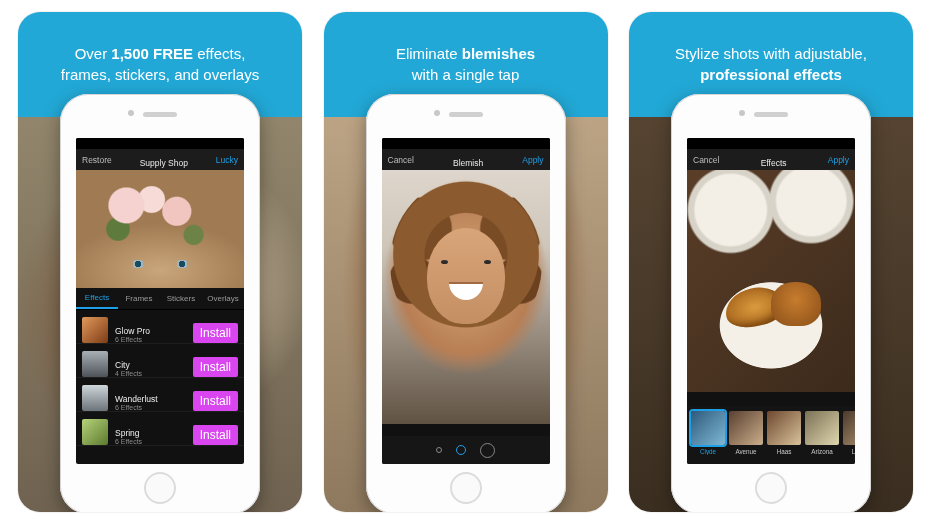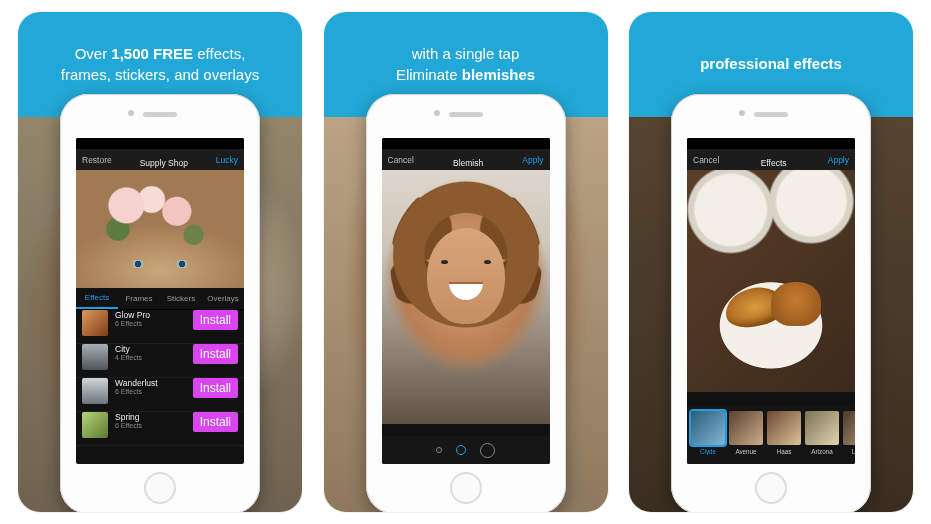--- a/index.html
+++ b/index.html
@@ -97,21 +97,21 @@
   .eyes { position:absolute; bottom:10px; left:0; right:0; height:18px; display:flex; justify-content:center; gap:28px;}
   .eye { width:16px; height:8px; border-radius:50%; background:radial-gradient(circle at 50% 50%,#1b4a5f 0 35%,#9db8c4 36% 60%,transparent 61%);}
   .tabs1 {
     display:flex; height:22px; align-items:center; border-bottom:1px solid #000;
     font-size:8px; background:#121212;
   }
   .tabs1 > div { flex:1; text-align:center; color:#9a9a9a; padding:5px 0;}
   .tabs1 > div.active { color:#1ea0e6; border-bottom:2px solid #1ea0e6;}
   .packs { background:#111;}
   .pack {
-    display:flex; align-items:flex-start; height:34px; padding:0 6px;
+    display:flex; align-items:flex-end; height:34px; padding:0 6px;
     border-bottom:1px solid #1e1e1e;
   }
   .pack .thumb { width:26px; height:26px; border-radius:2px; margin-right:7px;}
   .pack .meta { flex:1;}
   .pack .name { font-size:8.5px; color:#eee;}
   .pack .sub { font-size:7px; color:#8a8a8a;}
   .pack .btn {
     background:#d946ef; color:#fff; border-radius:2px;
     font-size:12px; padding:3px 7px;
   }
@@ -267,24 +267,24 @@
           <div class="btn">Install</div>
         </div>
       </div>
     </div>
     <div class="home"></div>
   </div>
 </div>
 
 <div class="card bg2">
   <div class="banner">
-    <div>with a single tap</div>
     <div>
       <span>Eliminate </span><strong>blemishes</strong>
     </div>
+    <div>with a single tap</div>
   </div>
   <div class="phone">
     <span class="camera"></span>
     <div class="screen">
       <div class="statusbar"></div>
       <div class="navbar">
         <span class="left">Cancel</span>
         <span class="title">Blemish</span>
         <span class="right">Apply</span>
       </div>
@@ -302,20 +302,21 @@
         <div class="c c2"></div>
         <div class="c c3"></div>
       </div>
     </div>
     <div class="home"></div>
   </div>
 </div>
 
 <div class="card bg3">
   <div class="banner">
+    <div>Stylize shots with adjustable,</div>
     <div><strong>professional effects</strong></div>
   </div>
   <div class="phone">
     <span class="camera"></span>
     <div class="screen">
       <div class="statusbar"></div>
       <div class="navbar">
         <span class="left">Cancel</span>
         <span class="title">Effects</span>
         <span class="right">Apply</span>

